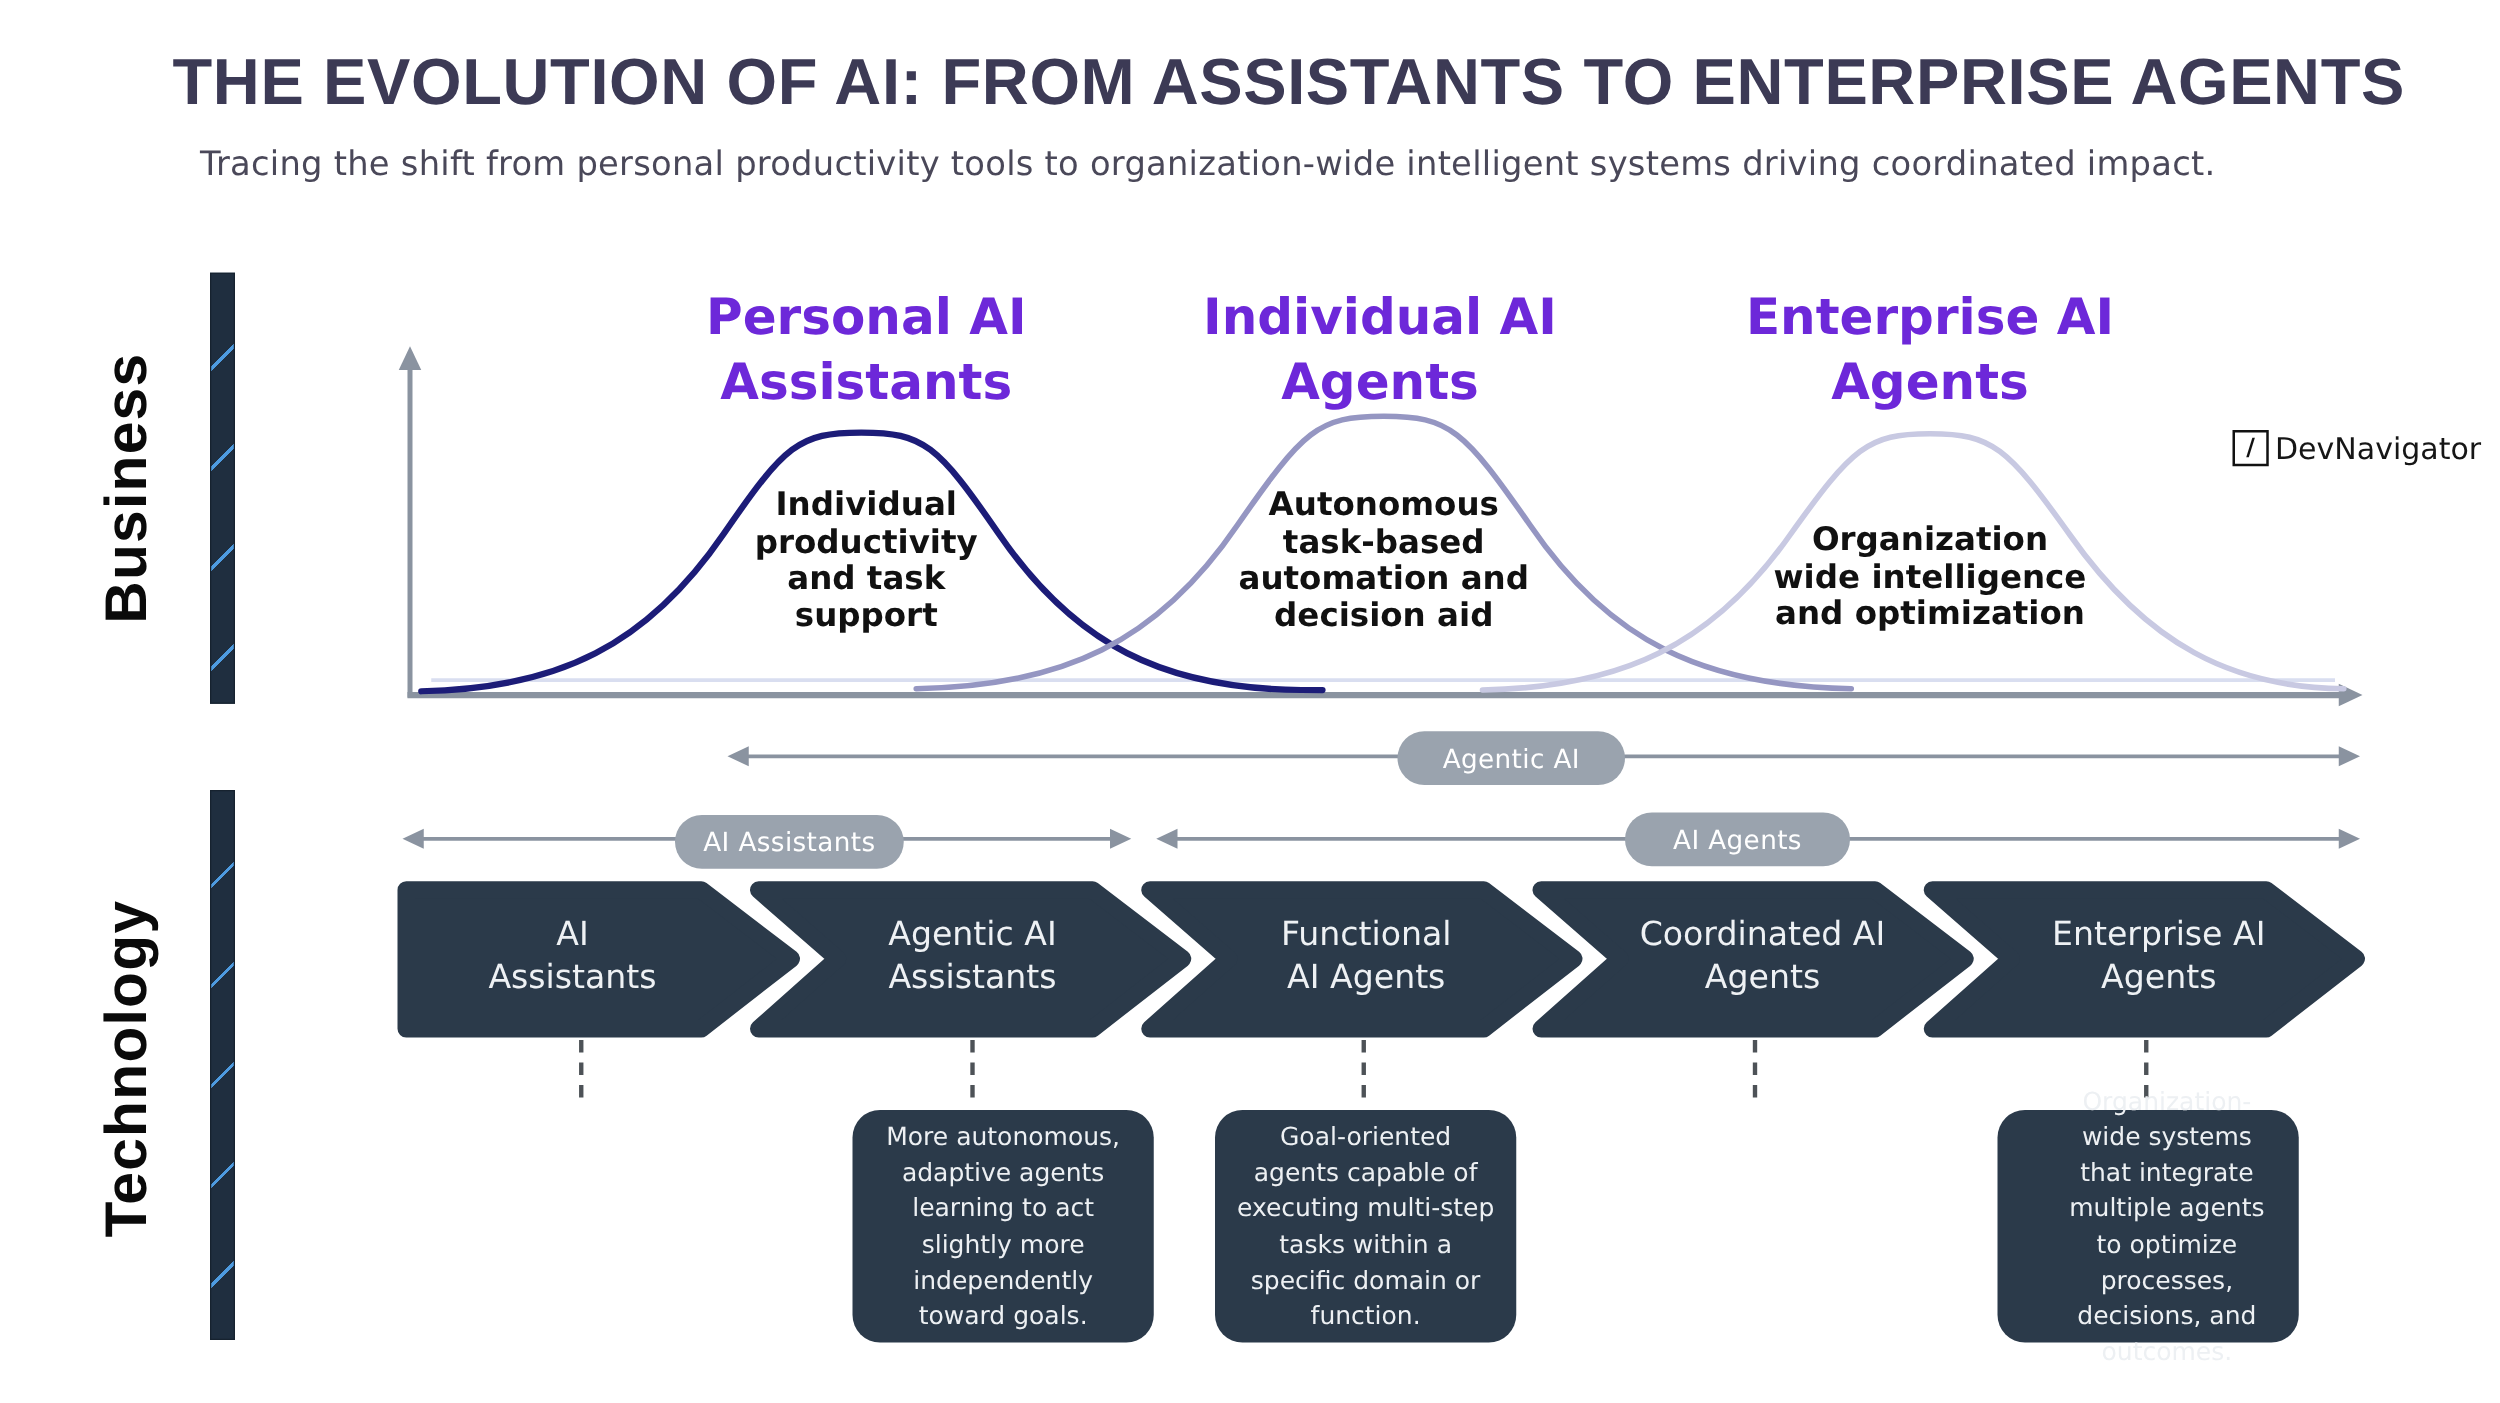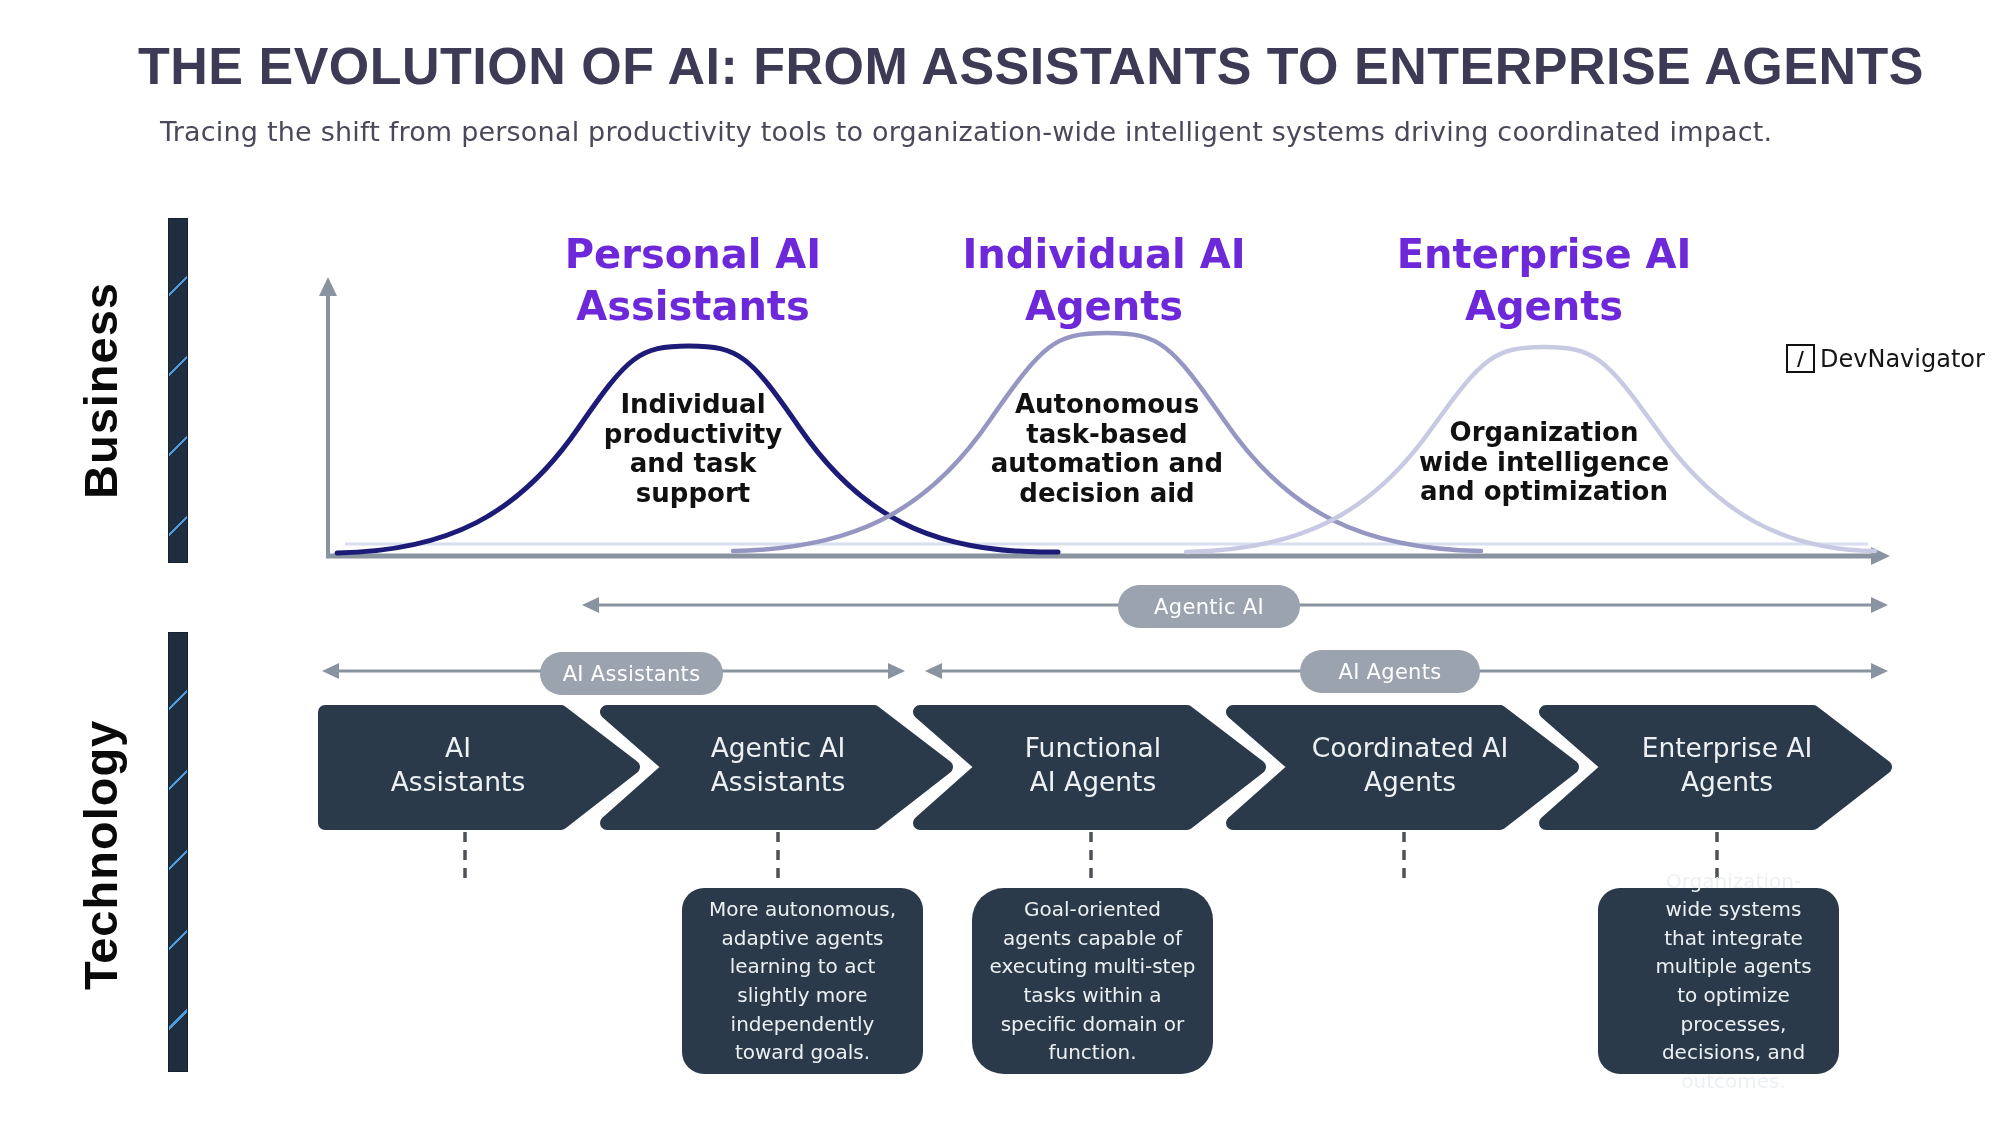--- a/index.html
+++ b/index.html
@@ -194,16 +194,16 @@
   <div class="abs chev-label" style="left:1270px;">
     <span>Coordinated AI</span>
     <span>Agents</span>
   </div>
   <div class="abs chev-label" style="left:1587px;">
     <span>Enterprise AI</span>
     <span>Agents</span>
   </div>
 
   <div class="abs stage-box" style="left:682px;">More autonomous, adaptive agents learning to act slightly more independently toward goals.</div>
-  <div class="abs stage-box" style="left:972px;border-radius:32px;">Goal-oriented agents capable of executing multi-step tasks within a specific domain or function.</div>
+  <div class="abs stage-box" style="left:972px;">Goal-oriented agents capable of executing multi-step tasks within a specific domain or function.</div>
   <div class="abs stage-box" style="left:1598px;padding-left:46px;">Organization-wide systems that integrate multiple agents to optimize processes, decisions, and outcomes.</div>
 
 </div>
 
 </body></html>

